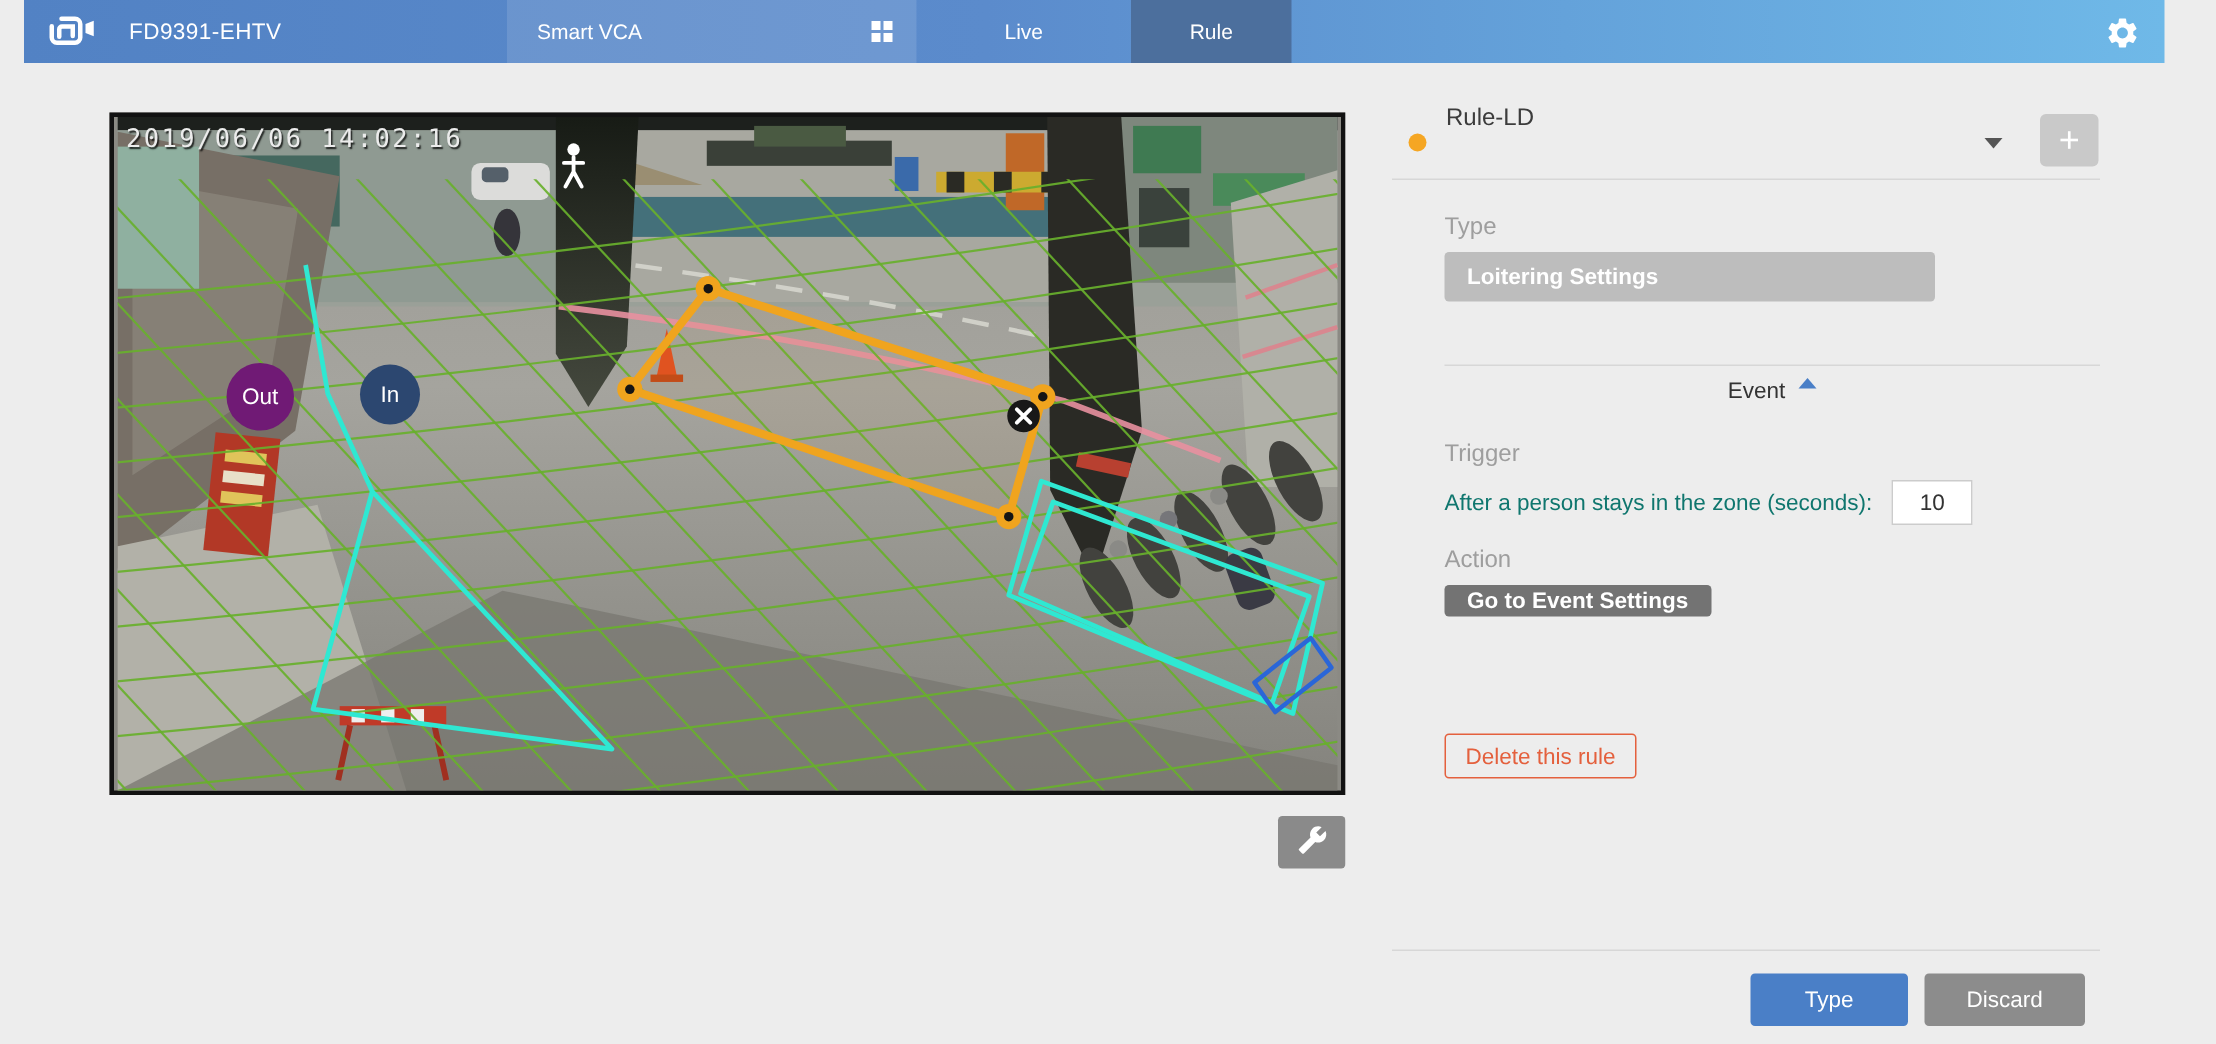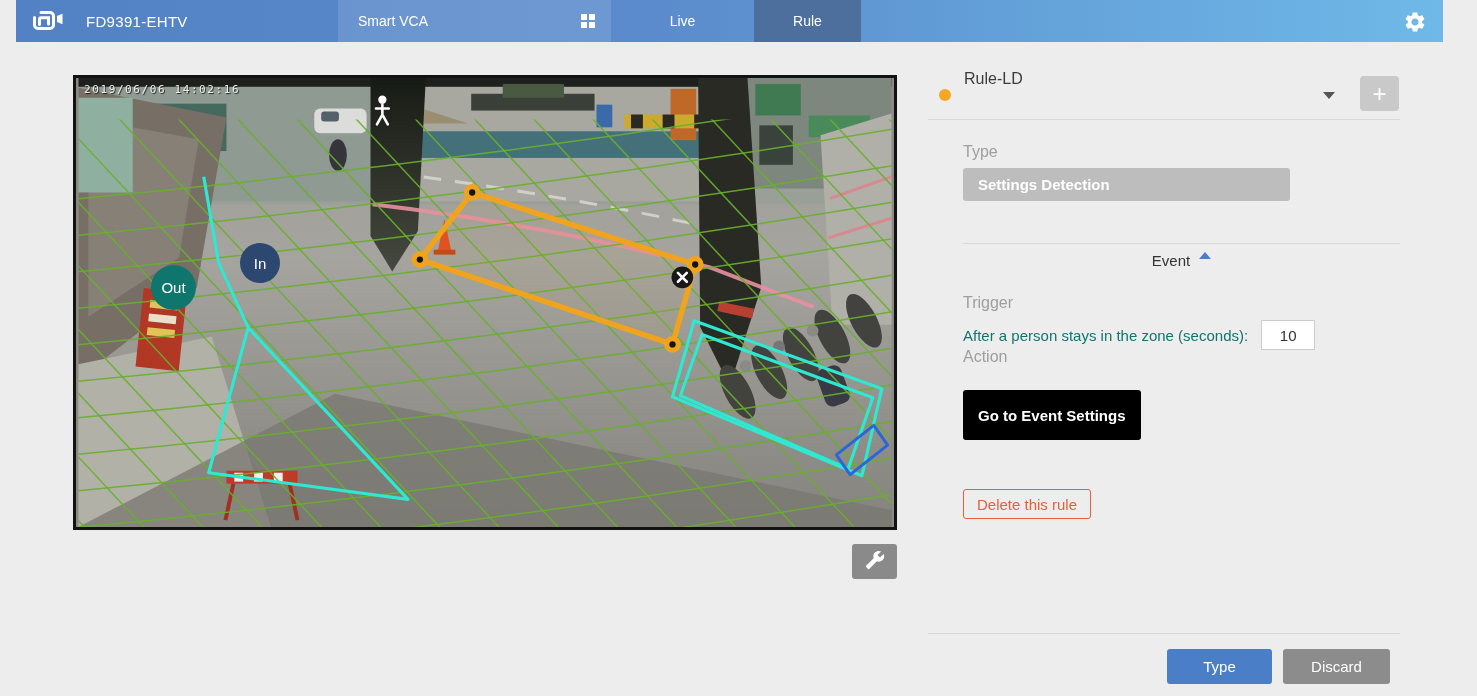--- a/index.html
+++ b/index.html
@@ -22,24 +22,24 @@
     color:#fff; font-size:14px; cursor:pointer; }
   #tab-live { left:595px; width:143px; }
   #tab-rule { left:738px; width:107px; background:#4c6f9d; }
   #gear-btn { right:16px; top:10px; width:24px; height:24px; cursor:pointer; }
 
   
   #camera { left:73px; top:75px; width:824px; height:455px; border:3px solid #121212;
     background:#8b8a84; }
   #scene { display:block; width:100%; height:100%; }
   #timestamp { left:8px; top:5px; color:#ececec; font-family:"DejaVu Sans Mono", monospace;
-    font-size:11px; letter-spacing:1.6px; text-shadow:1px 1px 1px rgba(0,0,0,.8); }
+    font-size:17px; letter-spacing:1.6px; text-shadow:1px 1px 1px rgba(0,0,0,.8); }
   .badge { border-radius:50%; color:#fff; display:flex; align-items:center;
     justify-content:center; font-size:15px; }
-  #badge-out { left:75px; top:187px; width:45px; height:45px; background:#0f766e; }
+  #badge-out { left:75px; top:164px; width:45px; height:45px; background:#701a75; }
   #badge-in { left:164px; top:165px; width:40px; height:40px; background:#2c4770; }
 
   #wrench-btn { left:852px; top:544px; width:45px; height:35px; background:#8a8a8a;
     border:none; border-radius:3px; cursor:pointer; display:flex; align-items:center;
     justify-content:center; }
 
   
   #panel { left:897px; top:42px; width:580px; height:654px; background:#ededed; }
   .divider { height:1px; background:#d7d7d7; }
   #divider-1 { left:31px; top:77px; width:472px; }
@@ -65,22 +65,22 @@
   #event-caret { width:0; height:0; border-left:6px solid transparent;
     border-right:6px solid transparent; border-bottom:7px solid #4a7fc7; }
 
   #trigger-label { left:66px; top:252px; }
   #trigger-row { left:66px; top:278px; display:flex; align-items:center; }
   #trigger-text { font-size:15px; color:#0f766e; }
   #seconds-input { margin-left:13px; width:54px; height:30px; border:1px solid #ccc;
     background:#fff; text-align:center; font-size:15px; color:#333;
     font-family:"Liberation Sans", sans-serif; }
 
-  #action-label { left:66px; top:306px;text-align:center; }
-  #event-settings-btn { left:66px; top:348px; height:50px; padding:0 15px; background:#000000;
+  #action-label { left:66px; top:323px;text-align:center; }
+  #event-settings-btn { left:66px; top:348px; height:21px; padding:0 15px; background:#737373;
     border:none; border-radius:3px; color:#fff; font-size:15px; font-weight:bold; cursor:pointer; }
 
   #delete-rule-btn { left:66px; top:447px; height:30px; padding:0 13px; background:transparent;
     border:1px solid #e4603d; border-radius:3px; color:#e4603d; font-size:15px; cursor:pointer; }
 
   #save-btn { left:270px; top:607px; width:105px; height:35px; background:#4a7fc7;
     border:none; border-radius:3px; color:#fff; font-size:15px; cursor:pointer; }
   #discard-btn { left:386px; top:607px; width:107px; height:35px; background:#8c8c8c;
     border:none; border-radius:3px; color:#fff; font-size:15px; cursor:pointer; }
 
@@ -321,21 +321,21 @@
 <div id="panel" class="abs">
 
   <span id="rule-dot" class="abs"></span>
   <div id="rule-name" class="abs">Rule-LD</div>
   <span id="rule-caret" class="abs"></span>
   <button id="add-rule-btn" class="abs">+</button>
 
   <div id="divider-1" class="divider abs"></div>
 
   <div id="type-label" class="field-label abs">Type</div>
-  <div id="type-field" class="abs">Settings Detection</div>
+  <div id="type-field" class="abs">Loitering Settings</div>
 
   <div id="divider-2" class="divider abs"></div>
 
   <div id="event-header" class="abs">
     <span id="event-label">Event</span>
     <span id="event-caret"></span>
   </div>
 
   <div id="trigger-label" class="field-label abs">Trigger</div>
   <div id="trigger-row" class="abs">

